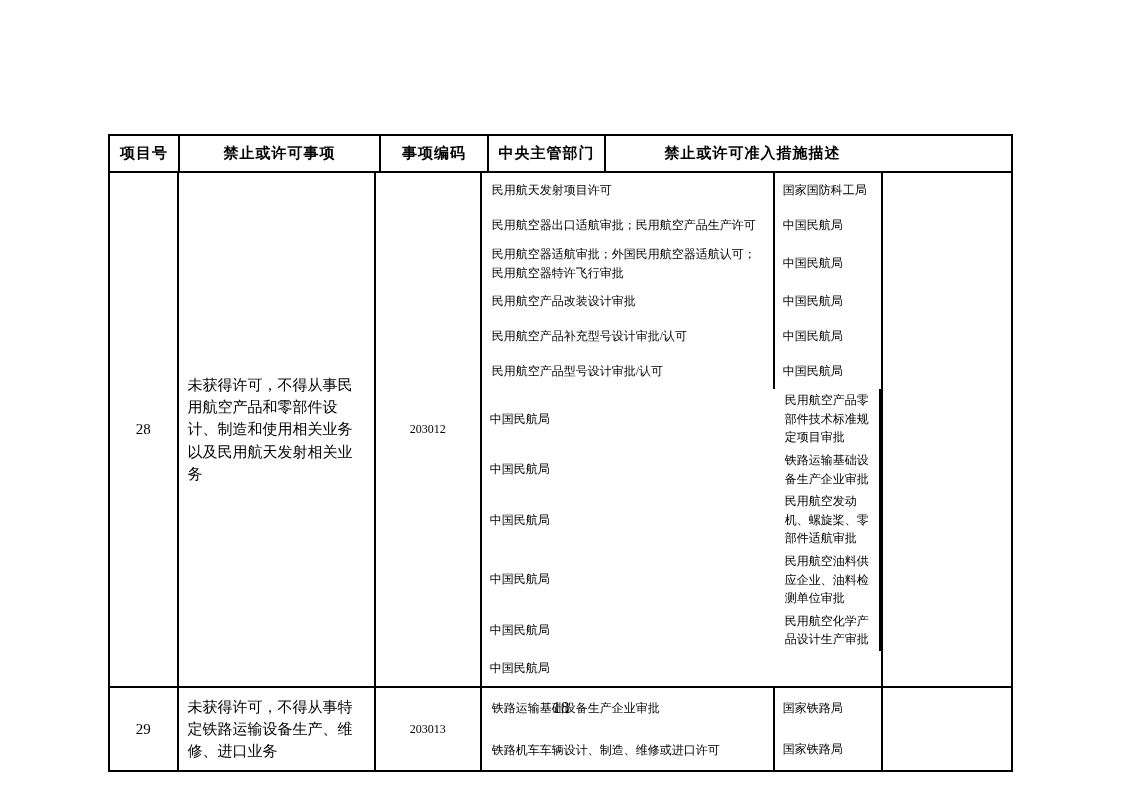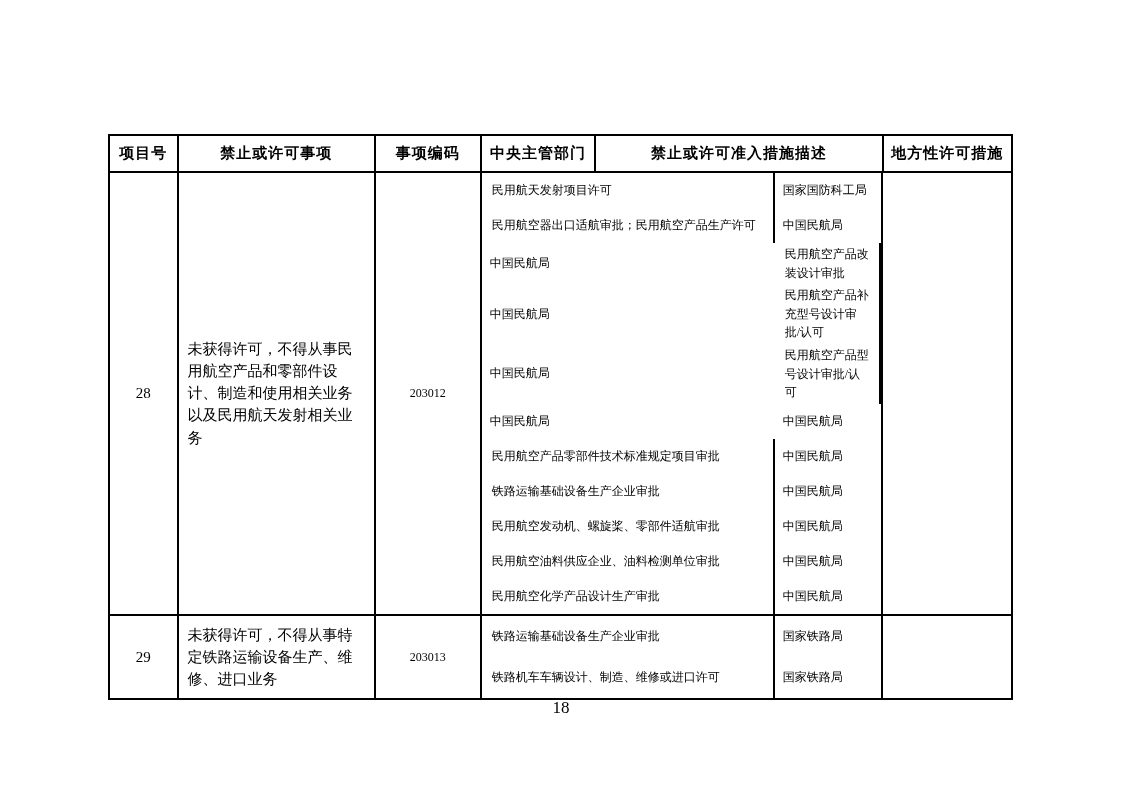--- a/index.html
+++ b/index.html
@@ -86,32 +86,32 @@
 <body>
 
 <div class="doc-table">
 
   <div class="tr thead">
     <div class="th c1">项目号</div>
     <div class="th c2">禁止或许可事项</div>
     <div class="th c3">事项编码</div>
     <div class="th c5">中央主管部门</div>
     <div class="th c4">禁止或许可准入措施描述</div>
-    <div class="th c6">地方性许可措施</div>
   </div>
 
   <div class="tr">
     <div class="td c1 cell-center">28</div>
     <div class="td c2 cell-matter">未获得许可，不得从事民用航空产品和零部件设计、制造和使用相关业务以及民用航天发射相关业务</div>
     <div class="td c3 cell-code">203012</div>
     <div class="td cm measures-grid">
       <div class="m-desc">民用航天发射项目许可</div>
       <div class="m-dept">国家国防科工局</div>
       <div class="m-desc">民用航空器出口适航审批；民用航空产品生产许可</div>
       <div class="m-dept">中国民航局</div>
+      <div class="m-desc">民用航空器适航审批；外国民用航空器适航认可；民用航空器特许飞行审批</div>
       <div class="m-dept">中国民航局</div>
       <div class="m-desc">民用航空产品改装设计审批</div>
       <div class="m-dept">中国民航局</div>
       <div class="m-desc">民用航空产品补充型号设计审批/认可</div>
       <div class="m-dept">中国民航局</div>
       <div class="m-desc">民用航空产品型号设计审批/认可</div>
       <div class="m-dept">中国民航局</div>
       <div class="m-dept">中国民航局</div>
       <div class="m-desc">民用航空产品零部件技术标准规定项目审批</div>
       <div class="m-dept">中国民航局</div>

